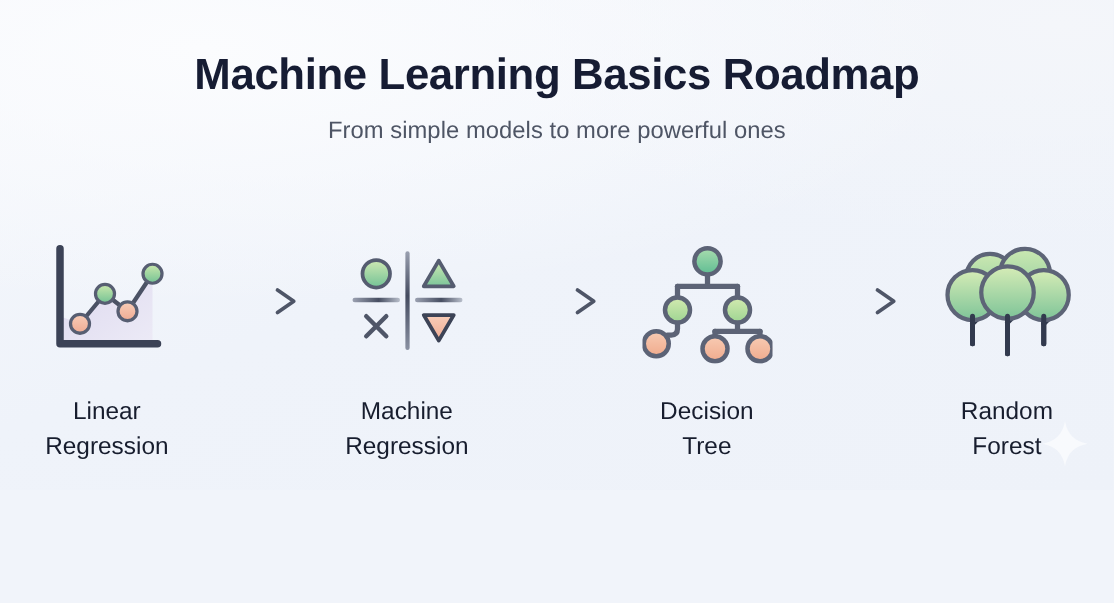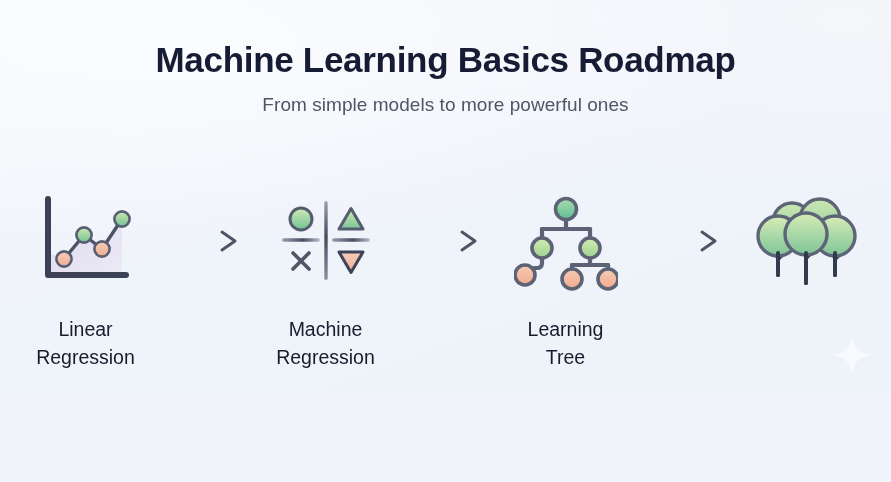--- a/index.html
+++ b/index.html
@@ -251,21 +251,21 @@
           </g>
 
           <circle cx="52" cy="18" r="10.5" fill="url(#nodeRoot)" stroke="#5c6376" stroke-width="3.6"></circle>
           <circle cx="28" cy="57" r="10" fill="url(#nodeMid)" stroke="#5c6376" stroke-width="3.6"></circle>
           <circle cx="76" cy="57" r="10" fill="url(#nodeMid)" stroke="#5c6376" stroke-width="3.6"></circle>
           <circle cx="11" cy="84" r="10" fill="url(#nodeLeaf)" stroke="#5c6376" stroke-width="3.6"></circle>
           <circle cx="58" cy="88" r="10" fill="url(#nodeLeaf)" stroke="#5c6376" stroke-width="3.6"></circle>
           <circle cx="94" cy="88" r="10" fill="url(#nodeLeaf)" stroke="#5c6376" stroke-width="3.6"></circle>
         </svg>
       </div>
-      <div class="step-label">Learning
+      <div class="step-label">Decision
 Tree</div>
     </div>
 
     <div class="connector">
       <svg width="76" height="26" viewBox="0 0 76 26" aria-hidden="true">
         <line x1="2" y1="13" x2="64" y2="13" stroke="url(#arrG)" stroke-width="3" stroke-linecap="round"></line>
         <polyline points="54,4 67,13 54,22" fill="none" stroke="#4e5567" stroke-width="3" stroke-linecap="round" stroke-linejoin="round"></polyline>
       </svg>
     </div>
 
@@ -308,20 +308,22 @@
             <ellipse cx="54" cy="43" rx="21" ry="21" fill="url(#canFront)"></ellipse>
           </g>
 
           <g stroke="#323a4e" stroke-width="4" stroke-linecap="round" fill="none">
             <path d="M26 62 L26 84"></path>
             <path d="M54 62 L54 92"></path>
             <path d="M83 62 L83 84"></path>
           </g>
         </svg>
       </div>
+      <div class="step-label">Random
+Forest</div>
     </div>
 
   </div>
 
   <div class="watermark">
     <svg width="42" height="42" viewBox="0 0 42 42" aria-hidden="true">
       <path d="M21 3 C23 13.5 28.5 19 39 21 C28.5 23 23 28.5 21 39 C19 28.5 13.5 23 3 21 C13.5 19 19 13.5 21 3 Z" fill="#ffffff" opacity="0.95"></path>
     </svg>
   </div>
 

